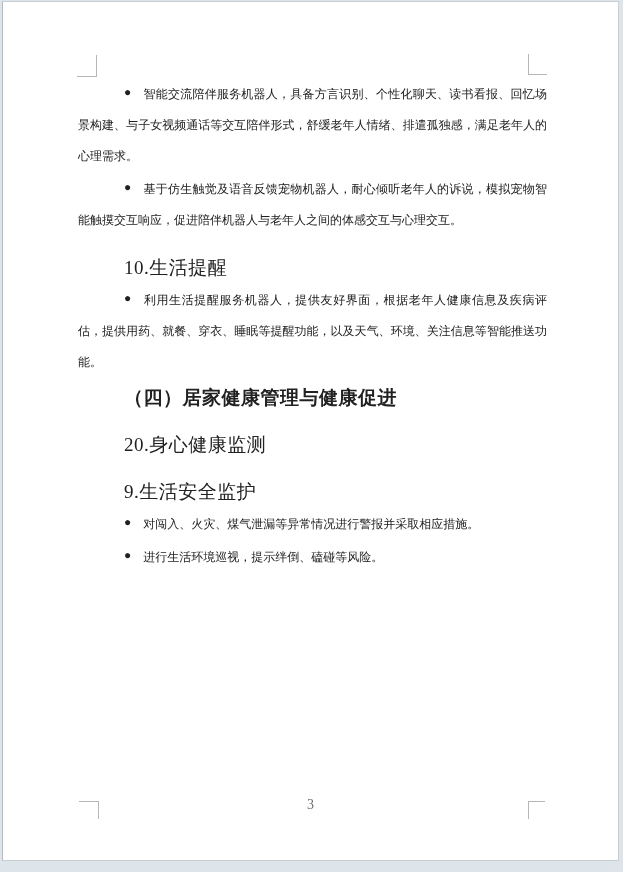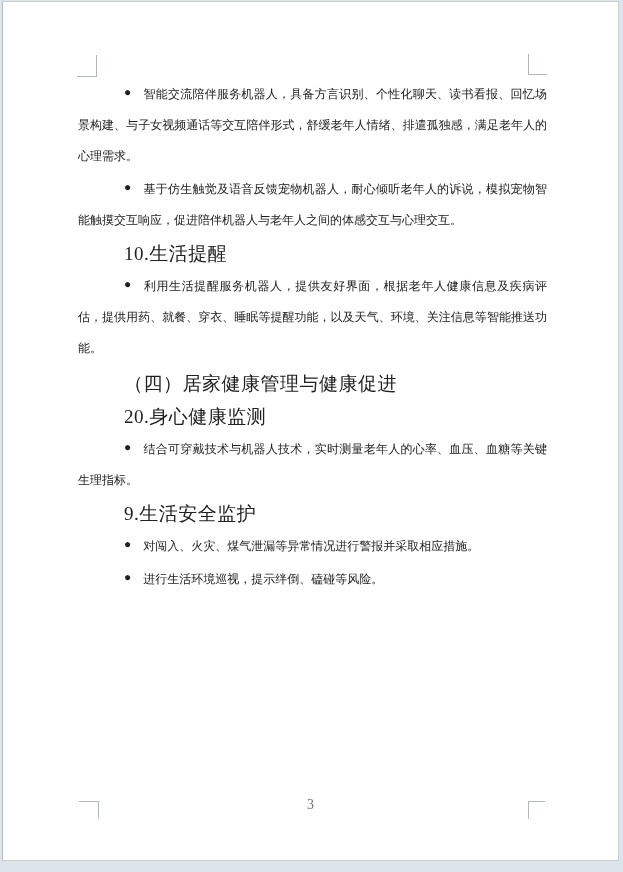--- a/index.html
+++ b/index.html
@@ -36,24 +36,24 @@
     font-size: 19px;
     letter-spacing: 0.5px;
   }
   .textarea p {
     margin: 0;
     line-height: 31px;
     text-indent: 46px;
     text-align: justify;
     word-break: break-all;
   }
-  .textarea p.heading { text-align: left; margin-top: 2px; }
+  .textarea p.heading { text-align: left; margin-top: 16px; }
   .textarea p.heading-bold {
     text-align: left; margin-top: 4px;
-    font-weight: 400;
+    font-weight: 700;
   }
   .bullet {
     font-size: 12px;
     margin-right: 12px;
     vertical-align: 2px;
     letter-spacing: 0;
   }
   .pagenum {
     position: absolute;
     left: 0; right: 0;
@@ -72,20 +72,19 @@
   <div class="mark bl"></div>
   <div class="mark br"></div>
 
   <div class="textarea">
       <p class="bullet"><span class="bullet">●</span>智能交流陪伴服务机器人，具备方言识别、个性化聊天、读书看报、回忆场景构建、与子女视频通话等交互陪伴形式，舒缓老年人情绪、排遣孤独感，满足老年人的心理需求。</p>
       <p class="bullet"><span class="bullet">●</span>基于仿生触觉及语音反馈宠物机器人，耐心倾听老年人的诉说，模拟宠物智能触摸交互响应，促进陪伴机器人与老年人之间的体感交互与心理交互。</p>
       <p class="heading">10.生活提醒</p>
       <p class="bullet"><span class="bullet">●</span>利用生活提醒服务机器人，提供友好界面，根据老年人健康信息及疾病评估，提供用药、就餐、穿衣、睡眠等提醒功能，以及天气、环境、关注信息等智能推送功能。</p>
       <p class="heading-bold">（四）居家健康管理与健康促进</p>
       <p class="heading">20.身心健康监测</p>
-      <p class="bullet"><span class="bullet">●</span>结合可穿戴技术与机器人技术，实时测量老年人的心率、血压、血糖等关键生理指标。</p>
       <p class="heading">9.生活安全监护</p>
       <p class="bullet"><span class="bullet">●</span>对闯入、火灾、煤气泄漏等异常情况进行警报并采取相应措施。</p>
       <p class="bullet"><span class="bullet">●</span>进行生活环境巡视，提示绊倒、磕碰等风险。</p>
     </div>
 
   <div class="pagenum">3</div>
 </div>
 
 </body></html>

